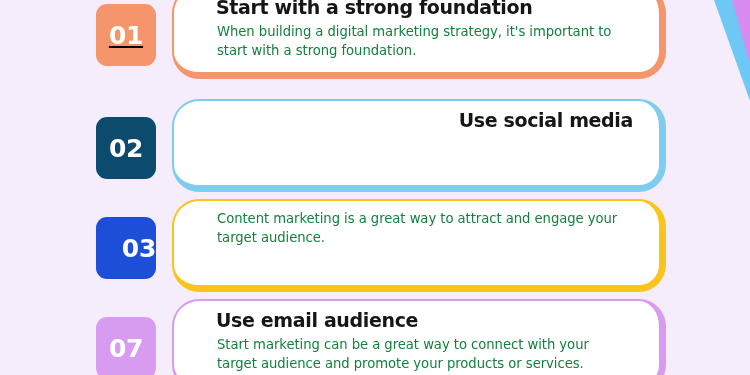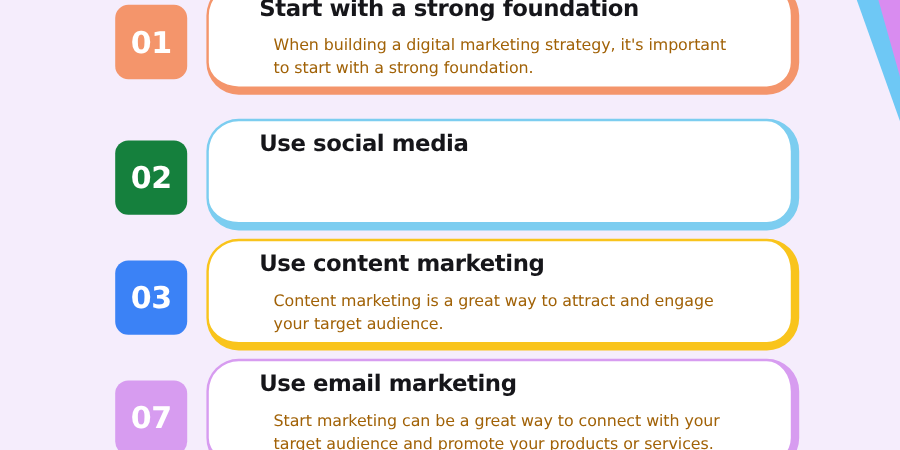--- a/index.html
+++ b/index.html
@@ -87,69 +87,68 @@
     font-weight: 700;
     color: #16161a;
     letter-spacing: -0.35px;
     line-height: 1.18;
     margin: 0 0 5px 0;
     white-space: nowrap;
   }
   .card-desc {
     font-size: 13.2px;
     font-weight: 400;
-    color: #a16207;
+    color: #15803d;
     line-height: 1.42;
-    margin: 12px;
+    margin: 1px;
     letter-spacing: -0.05px;
   }
 </style>
 </head>
 <body>
 
 <div id="infographic">
 
   <svg class="corner-decor" viewBox="0 0 70 130" preserveAspectRatio="none" aria-hidden="true">
     <path d="M 50 0 L 70 0 L 70 66 Z" fill="#d98cf0"></path>
     <path d="M 31 0 L 52 0 L 70 64 L 70 104 Z" fill="#6ec8f5"></path>
     <path d="M 26 0 L 34 0 L 70 101 L 70 130 L 0 130 L 0 0 Z" fill="#f5edfc"></path>
   </svg>
 
   <div class="row" id="row-1">
-    <div class="badge" style="background:#f4956b;">
+    <div class="badge" style="background:#f4956b;text-decoration:underline;">
       <span class="badge-num">01</span>
     </div>
     <div class="card" style="border-color:#f4956b;">
       <p class="card-title">Start with a strong foundation</p>
       <p class="card-desc">When building a digital marketing strategy, it's important to start with a strong foundation.</p>
     </div>
   </div>
 
   <div class="row" id="row-2">
-    <div class="badge" style="background:#15803d;">
+    <div class="badge" style="background:#0c4a6e;">
       <span class="badge-num">02</span>
     </div>
-    <div class="card" style="border-color:#7ccdf0;">
+    <div class="card" style="border-color:#7ccdf0;text-align:right;">
       <p class="card-title">Use social media</p>
     </div>
   </div>
 
   <div class="row" id="row-3">
-    <div class="badge" style="background:#3b82f6;">
+    <div class="badge" style="background:#1d4ed8;justify-content:flex-end;">
       <span class="badge-num">03</span>
     </div>
     <div class="card" style="border-color:#f9c41c;">
-      <p class="card-title">Use content marketing</p>
       <p class="card-desc">Content marketing is a great way to attract and engage your target audience.</p>
     </div>
   </div>
 
   <div class="row" id="row-4">
     <div class="badge" style="background:#d79cf0;">
       <span class="badge-num">07</span>
     </div>
     <div class="card" style="border-color:#d79cf0;">
-      <p class="card-title">Use email marketing</p>
+      <p class="card-title">Use email audience</p>
       <p class="card-desc">Start marketing can be a great way to connect with your target audience and promote your products or services.</p>
     </div>
   </div>
 
 </div>
 
 </body></html>

